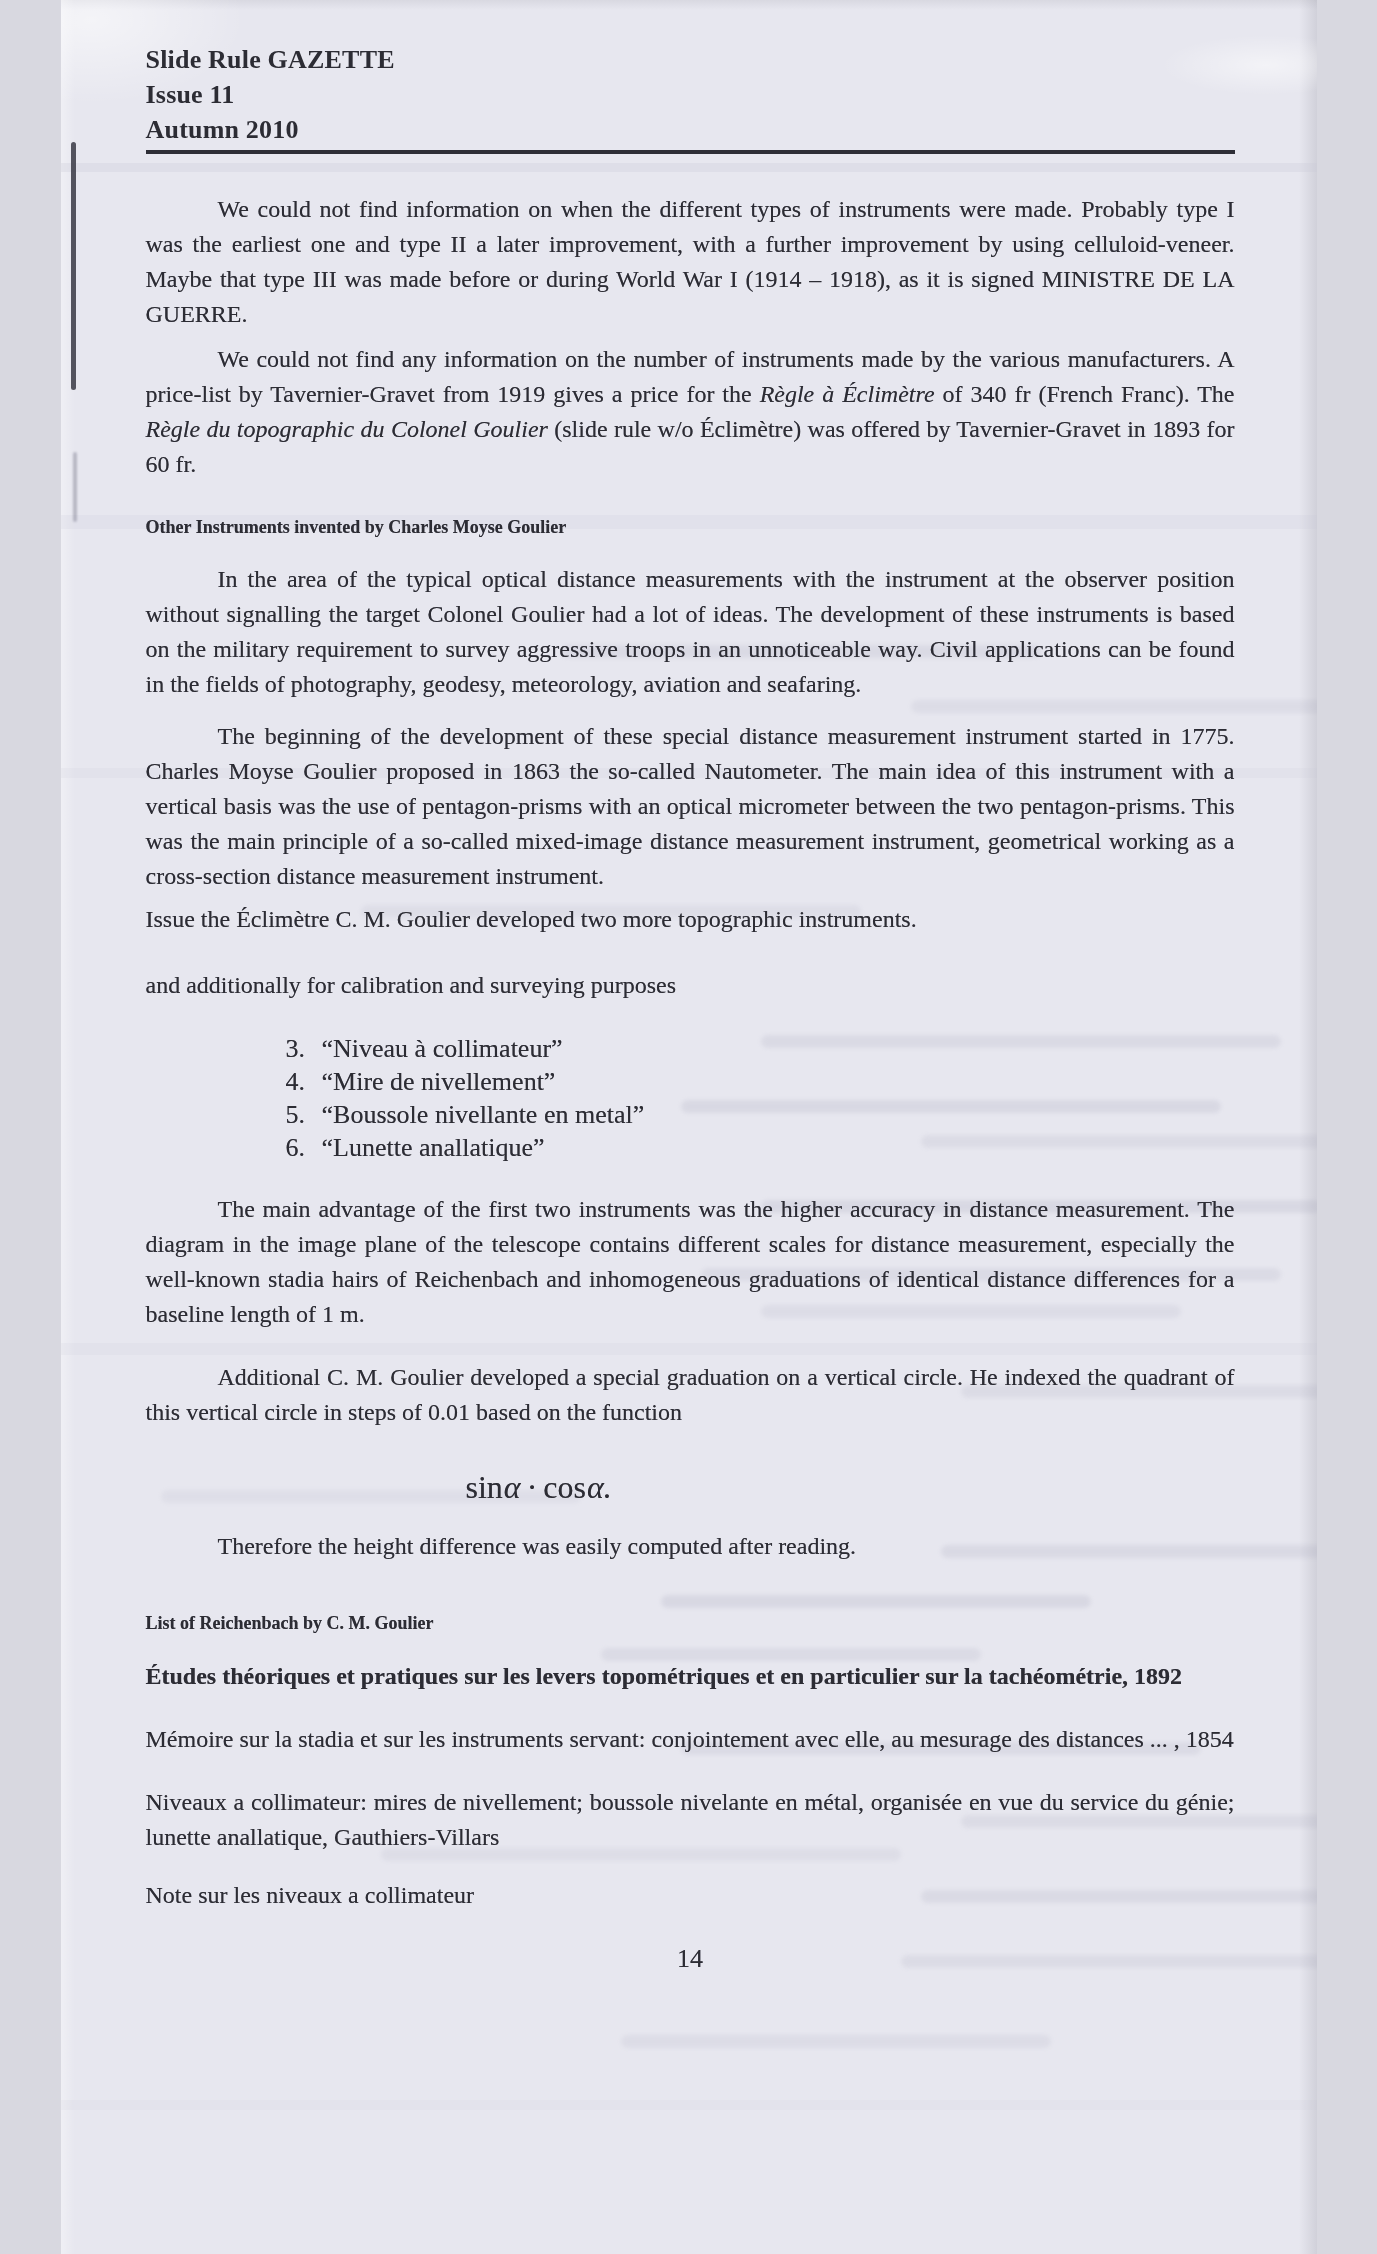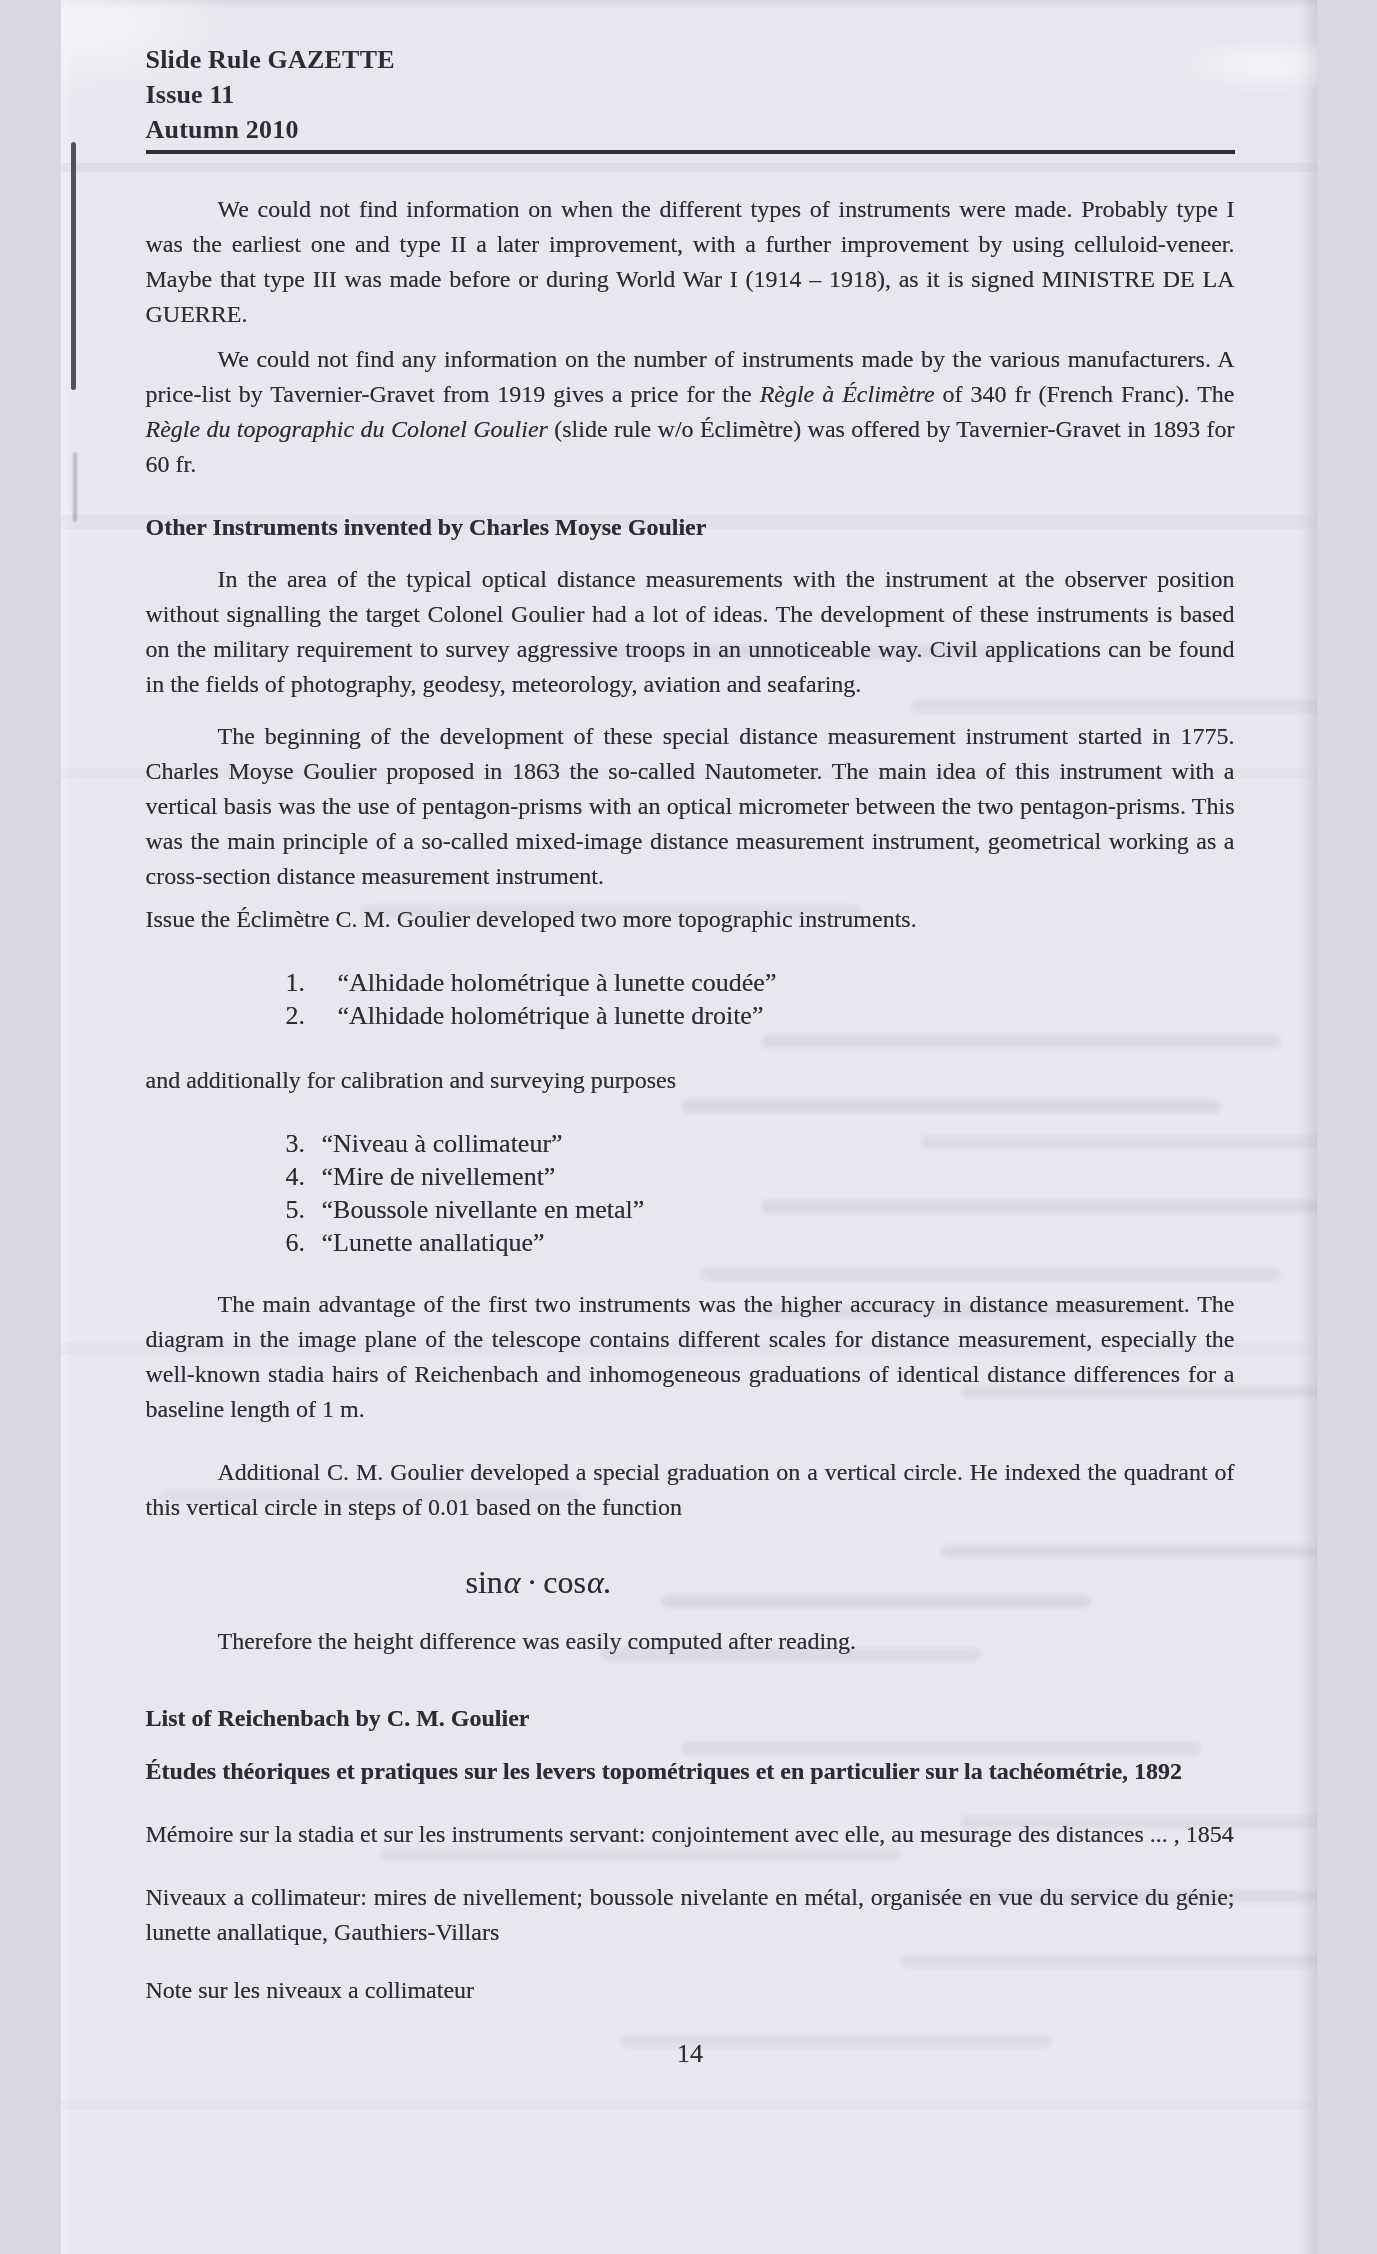--- a/index.html
+++ b/index.html
@@ -33,21 +33,21 @@
     text-align:justify;
     color:#2c2c34;
     text-shadow:0 0 .6px rgba(44,44,52,.55);
   }
   p.indent { text-indent:72px; }
 
   .p1 { margin-top:38px; }
   .p2 { margin-top:10px; }
 
   h2.sec {
-    font-size:24px; line-height:35px; font-weight:bold;
+    font-size:18px; line-height:35px; font-weight:bold;
     margin-top:28px;
     text-shadow:0 0 .6px rgba(44,44,52,.55);
   }
   .p3 { margin-top:17px; }
   .p4 { margin-top:17px; }
   .beside { margin-top:8px; }
 
   .numlist { margin-top:29px; }
   .numlist .list-item {
     font-size:26px; line-height:33px;
@@ -148,24 +148,20 @@
     <p class="body indent p2"><span>We could not find any information on the number of instruments made by the various manufacturers. A price-list by Tavernier-Gravet from 1919 gives a price for the </span><i>Règle à Éclimètre</i><span> of 340 fr (French Franc). The </span><i>Règle du topographic du Colonel Goulier</i><span> (slide rule w/o Éclimètre) was offered by Tavernier-Gravet in 1893 for 60 fr.</span></p>
 
     <h2 class="sec">Other Instruments invented by Charles Moyse Goulier</h2>
 
     <p class="body indent p3">In the area of the typical optical distance measurements with the instrument at the observer position without signalling the target Colonel Goulier had a lot of ideas. The development of these instruments is based on the military requirement to survey aggressive troops in an unnoticeable way. Civil applications can be found in the fields of photography, geodesy, meteorology, aviation and seafaring.</p>
 
     <p class="body indent p4">The beginning of the development of these special distance measurement instrument started in 1775. Charles Moyse Goulier proposed in 1863 the so-called Nautometer. The main idea of this instrument with a vertical basis was the use of pentagon-prisms with an optical micrometer between the two pentagon-prisms. This was the main principle of a so-called mixed-image distance measurement instrument, geometrical working as a cross-section distance measurement instrument.</p>
 
     <p class="body beside">Issue the Éclimètre C. M. Goulier developed two more topographic instruments.</p>
 
-    <div class="numlist list-a">
-      <div class="list-item"><span class="num">1.</span><span>“Alhidade holométrique à lunette coudée”</span></div>
-      <div class="list-item"><span class="num">2.</span><span>“Alhidade holométrique à lunette droite”</span></div>
-    </div>
 
     <p class="body additional">and additionally for calibration and surveying purposes</p>
 
     <div class="numlist list-b">
       <div class="list-item"><span class="num">3.</span><span>“Niveau à collimateur”</span></div>
       <div class="list-item"><span class="num">4.</span><span>“Mire de nivellement”</span></div>
       <div class="list-item"><span class="num">5.</span><span>“Boussole nivellante en metal”</span></div>
       <div class="list-item"><span class="num">6.</span><span>“Lunette anallatique”</span></div>
     </div>
 

